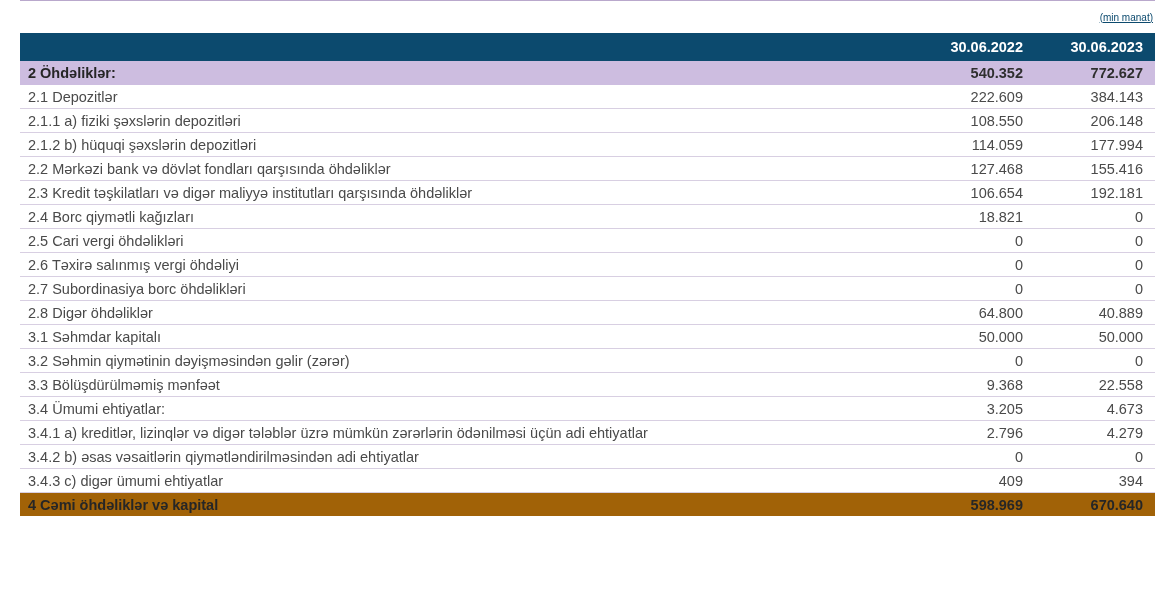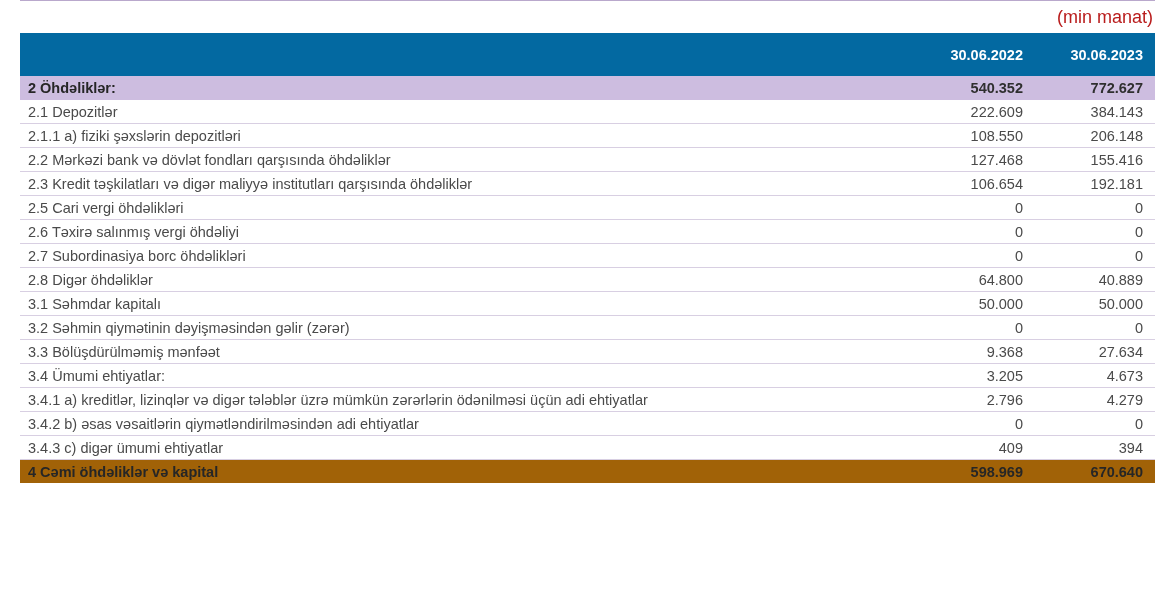--- a/index.html
+++ b/index.html
@@ -22,36 +22,37 @@
     padding: 0 20px;
   }
   .unit-row {
     height: 32px;
     display: flex;
     align-items: center;
     justify-content: flex-end;
     padding-right: 2px;
   }
   .unit-label {
-    font-size: 18px;
-    color: #b91c1c;
+    font-size: 10px;
+    color: #0c4a6e;
+    text-decoration: underline;
   }
   table.fin {
     width: 1135px;
     border-collapse: collapse;
     table-layout: fixed;
   }
   table.fin col.c-label { width: 895px; }
   table.fin col.c-num   { width: 120px; }
   thead th {
-    background: #0369a1;
+    background: #0c4a6e;
     color: #ffffff;
     font-size: 14.5px;
     font-weight: bold;
-    height: 43px;
+    height: 28px;
     padding: 0 12px 0 0;
     text-align: right;
     vertical-align: middle;
     border: none;
   }
   thead th.head-blank {
     text-align: left;
     padding-left: 8px;
   }
   tbody td {
@@ -128,30 +129,40 @@
           <td class="label">2.1 Depozitlər</td>
           <td class="num">222.609</td>
           <td class="num">384.143</td>
         </tr>
         <tr class="">
           <td class="label">2.1.1 a) fiziki şəxslərin depozitləri</td>
           <td class="num">108.550</td>
           <td class="num">206.148</td>
         </tr>
         <tr class="">
+          <td class="label">2.1.2 b) hüquqi şəxslərin depozitləri</td>
+          <td class="num">114.059</td>
+          <td class="num">177.994</td>
+        </tr>
+        <tr class="">
           <td class="label">2.2 Mərkəzi bank və dövlət fondları qarşısında öhdəliklər</td>
           <td class="num">127.468</td>
           <td class="num">155.416</td>
         </tr>
         <tr class="">
           <td class="label">2.3 Kredit təşkilatları və digər maliyyə institutları qarşısında öhdəliklər</td>
           <td class="num">106.654</td>
           <td class="num">192.181</td>
         </tr>
         <tr class="">
+          <td class="label">2.4 Borc qiymətli kağızları</td>
+          <td class="num">18.821</td>
+          <td class="num">0</td>
+        </tr>
+        <tr class="">
           <td class="label">2.5 Cari vergi öhdəlikləri</td>
           <td class="num">0</td>
           <td class="num">0</td>
         </tr>
         <tr class="">
           <td class="label">2.6 Təxirə salınmış vergi öhdəliyi</td>
           <td class="num">0</td>
           <td class="num">0</td>
         </tr>
         <tr class="">
@@ -170,21 +181,21 @@
           <td class="num">50.000</td>
         </tr>
         <tr class="">
           <td class="label">3.2 Səhmin qiymətinin dəyişməsindən gəlir (zərər)</td>
           <td class="num">0</td>
           <td class="num">0</td>
         </tr>
         <tr class="">
           <td class="label">3.3 Bölüşdürülməmiş mənfəət</td>
           <td class="num">9.368</td>
-          <td class="num">27.634</td>
+          <td class="num">22.558</td>
         </tr>
         <tr class="">
           <td class="label">3.4 Ümumi ehtiyatlar:</td>
           <td class="num">3.205</td>
           <td class="num">4.673</td>
         </tr>
         <tr class="">
           <td class="label">3.4.1 a) kreditlər, lizinqlər və digər tələblər üzrə mümkün zərərlərin ödənilməsi üçün adi ehtiyatlar</td>
           <td class="num">2.796</td>
           <td class="num">4.279</td>

